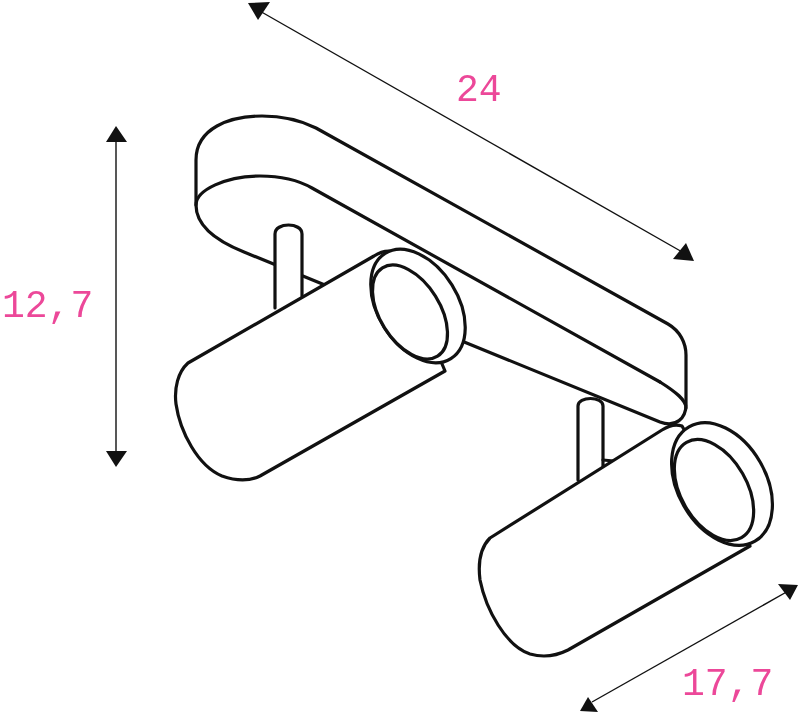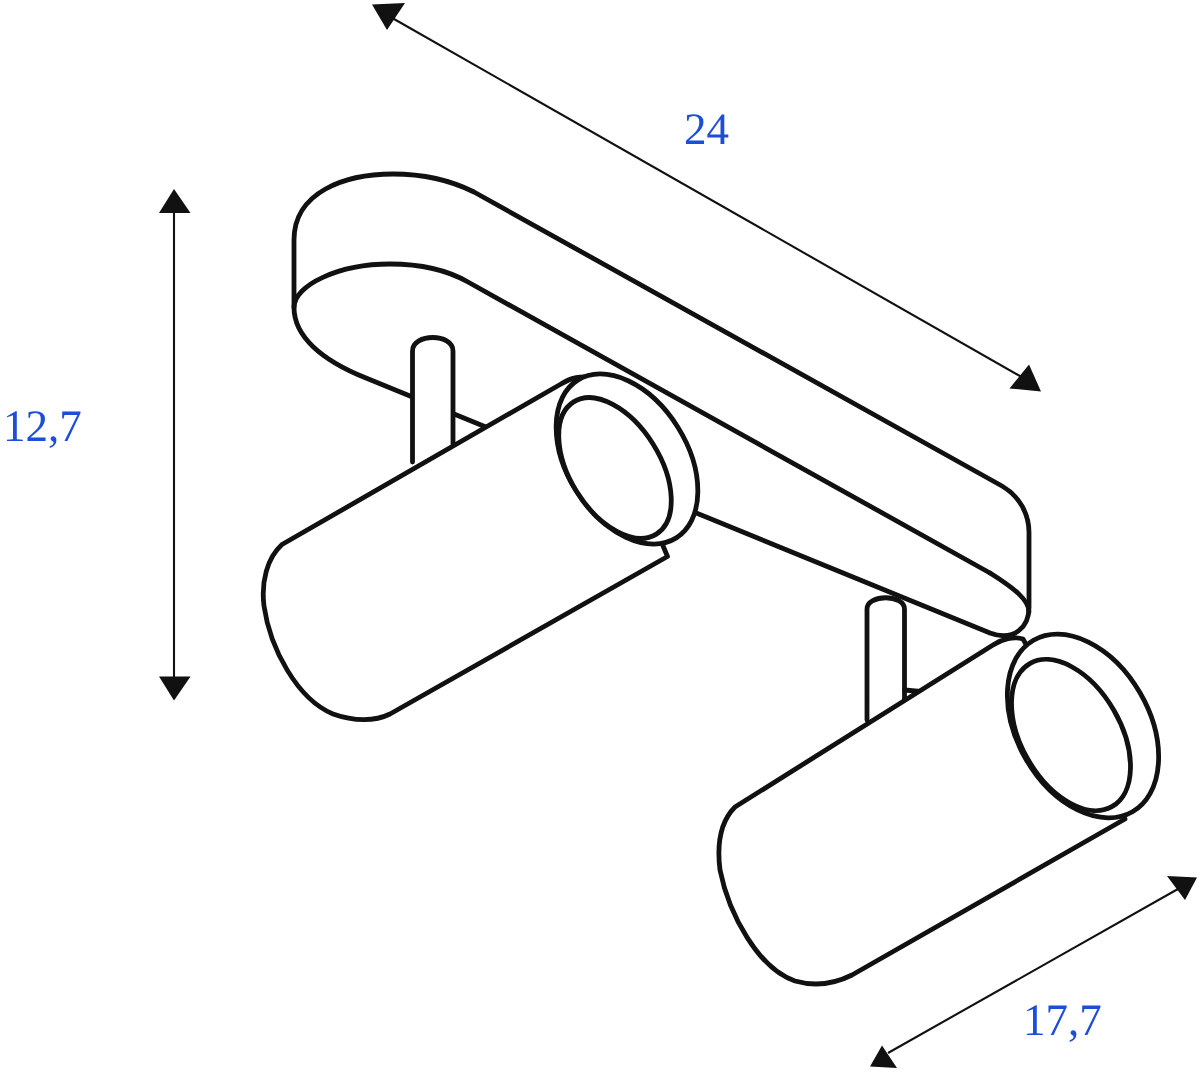--- a/index.html
+++ b/index.html
@@ -39,28 +39,28 @@
       stroke: #111111;
       stroke-width: 1.4;
       fill: none;
     }
     .arrowhead {
       fill: #111111;
       stroke: none;
     }
     .dim-label {
       position: absolute;
-      font-family: Liberation Serif, serif;
-      font-size: 30px;
-      color: #1d4ed8;
+      font-family: Liberation Mono, monospace;
+      font-size: 38px;
+      color: #ec4899;
       line-height: 1;
       white-space: nowrap;
     }
     #label-width  { left: 456px; top: 72px; }
-    #label-height { left: 2px;   top: 270px; text-align: center; }
+    #label-height { left: 2px;   top: 288px; text-align: center; }
     #label-depth  { left: 682px; top: 666px; }
   </style>
 </head>
 <body>
 
 <svg id="drawing" viewBox="0 0 800 716" xmlns="http://www.w3.org/2000/svg">
 
   <g>
     <line class="dim-line" x1="258" y1="10" x2="684" y2="253"></line>
     <polygon class="arrowhead" points="248,3 270,2 258,20"></polygon>

